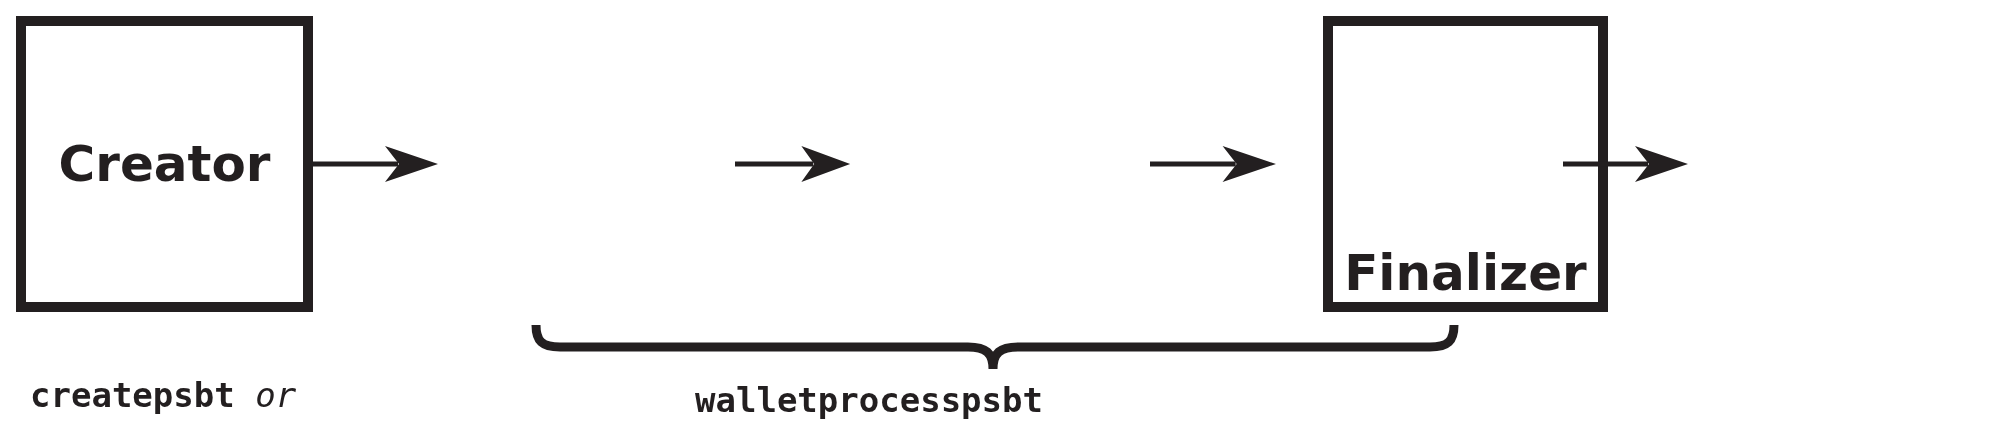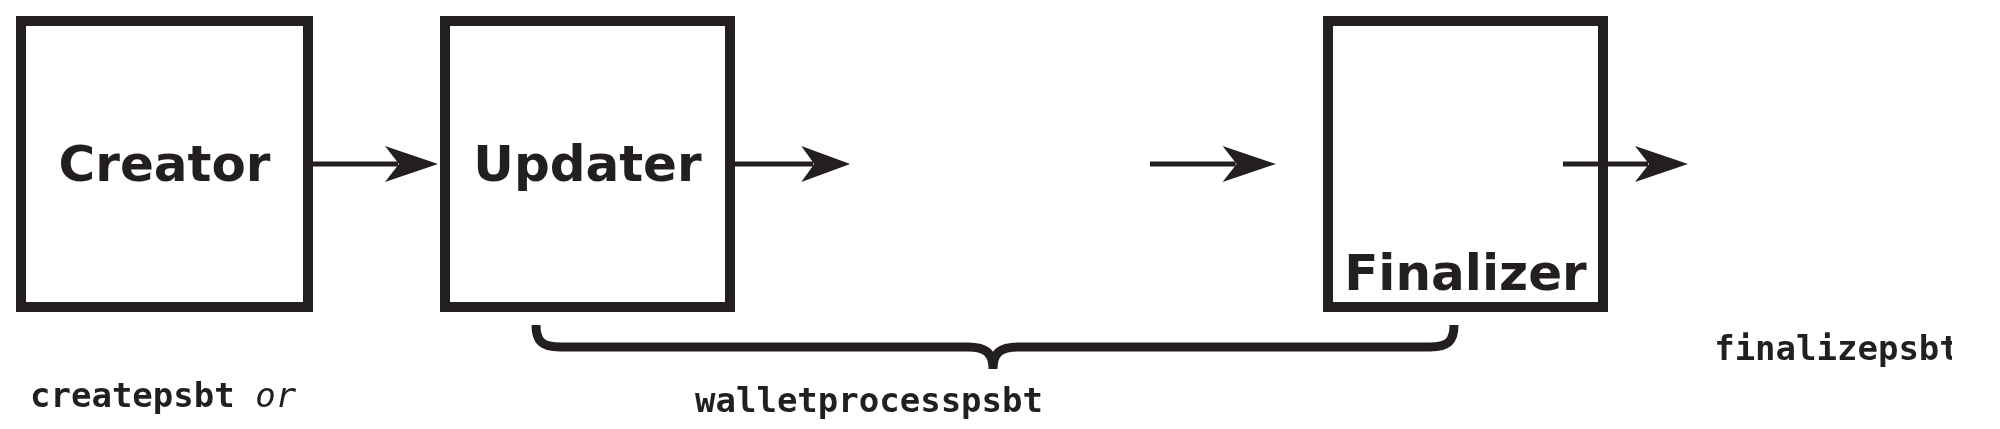--- a/index.html
+++ b/index.html
@@ -68,23 +68,20 @@
 </style>
 </head>
 <body>
 
 <div class="canvas">
 
   <div class="node" style="left:16px; width:297px;">
     <span class="node-label">Creator</span>
   </div>
 
-  <div class="node" style="left:440px; width:295px;">
-    <span class="node-label">Updater</span>
-  </div>
 
 
   <div class="node" style="left:1323px; width:285px;align-items:flex-end;">
     <span class="node-label">Finalizer</span>
   </div>
 
 
   <svg class="arrow" style="left:313px; width:127px;" viewBox="0 0 127 44" preserveAspectRatio="none">
     <line x1="0" y1="22" x2="85" y2="22" stroke="currentColor" stroke-width="5"></line>
     <polygon fill="currentColor" points="125,22 72,4 86,22 72,40"></polygon>
@@ -112,15 +109,14 @@
 
   <div class="caption caption-creator">
     <div>
       <span>createpsbt</span>
       <span class="conj">or</span>
     </div>
   </div>
 
   <div class="caption caption-brace">walletprocesspsbt</div>
 
-  <div class="caption caption-extractor">finalizepsbt</div>
 
 </div>
 
 </body></html>

